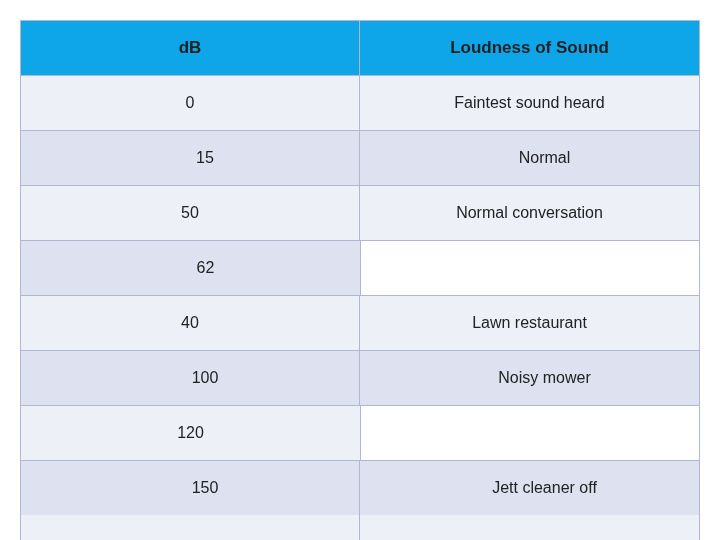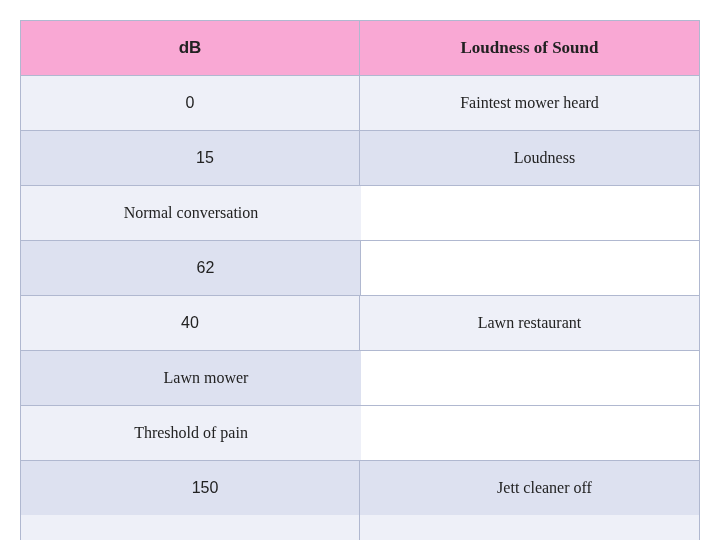--- a/index.html
+++ b/index.html
@@ -47,26 +47,25 @@
 
     .cell-loudness {
       width: 340px;
       min-height: 54px;
       display: flex;
       align-items: center;
       justify-content: center;
       font-size: 16px;
       color: #222;
       padding: 10px;
-      font-family: Liberation Serif, serif;
     }
 
     .header-row .cell-db,
     .header-row .cell-loudness {
-      background: #f9a8d4;
+      background: #0ea5e9;
       font-weight: bold;
       font-size: 17px;
     }
 
     .even-row .cell-db,
     .even-row .cell-loudness {
       background: #dde1f0;
       padding-left: 40px;
     }
 
@@ -91,41 +90,43 @@
       <span>dB</span>
     </div>
     <div class="cell-loudness">
       <span>Loudness of Sound</span>
     </div>
   </div>
 
   <div id="data-rows-container">
   <div class="table-row odd-row">
         <div class="cell-db">0</div>
-        <div class="cell-loudness">Faintest  mower heard</div>
+        <div class="cell-loudness">Faintest  sound heard</div>
       </div>
       <div class="table-row even-row">
         <div class="cell-db">15</div>
-        <div class="cell-loudness">Loudness</div>
+        <div class="cell-loudness">Normal</div>
       </div>
       <div class="table-row odd-row">
+        <div class="cell-db">50</div>
         <div class="cell-loudness">Normal conversation</div>
       </div>
       <div class="table-row even-row">
         <div class="cell-db">62</div>
       </div>
       <div class="table-row odd-row">
         <div class="cell-db">40</div>
         <div class="cell-loudness">Lawn restaurant</div>
       </div>
       <div class="table-row even-row">
-        <div class="cell-loudness">Lawn mower</div>
+        <div class="cell-db">100</div>
+        <div class="cell-loudness">Noisy mower</div>
       </div>
       <div class="table-row odd-row">
-        <div class="cell-loudness">Threshold of pain</div>
+        <div class="cell-db">120</div>
       </div>
       <div class="table-row even-row">
         <div class="cell-db">150</div>
         <div class="cell-loudness">Jett cleaner off</div>
       </div>
     </div>
 
   <div id="empty-rows-container">
   <div class="table-row empty-row odd-row">
         <div class="cell-db"></div>

